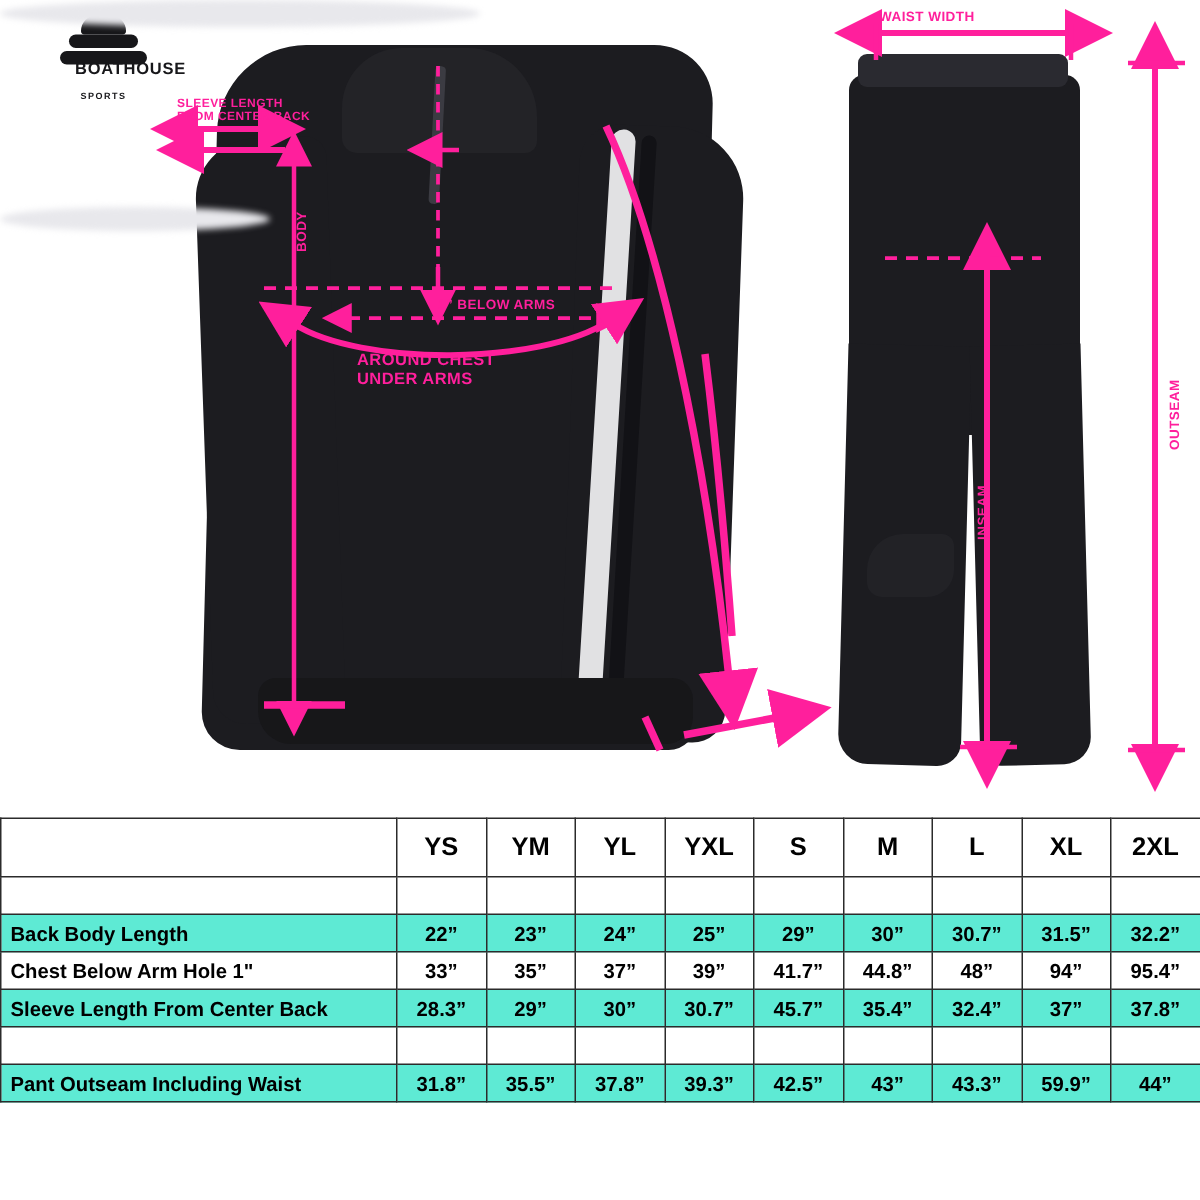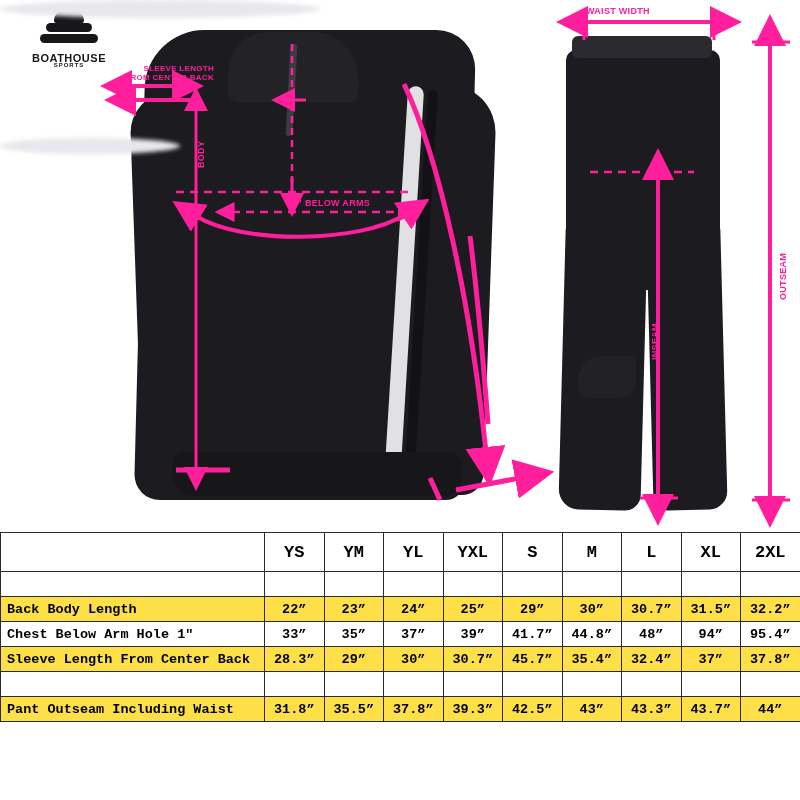--- a/index.html
+++ b/index.html
@@ -63,23 +63,23 @@
   #logo .mark .m3 {
     position: absolute;
     left: 0px; top: 24px;
     width: 58px; height: 9px;
     background: #17171a;
     border-radius: 5px;
   }
   #logo .wordmark {
     position: absolute;
     left: 0;
-    top: 44px;
+    top: 32px;
     width: 110px;
-    text-align: center;
+    text-align: right;
     font-size: 11px;
     font-weight: bold;
     letter-spacing: 0.5px;
     color: #17171a;
   }
   #logo .subwordmark {
     position: absolute;
     left: 0;
     top: 54px;
     width: 110px;
@@ -255,31 +255,31 @@
     font-weight: bold;
     font-size: 9px;
     letter-spacing: 0.3px;
     line-height: 11px;
     white-space: nowrap;
   }
   .anno-label.vert {
     transform: rotate(-90deg);
     transform-origin: left top;
   }
-  .anno-label.center { text-align: right; }
+  .anno-label.center { text-align: left; }
 
   
   #size-table {
     position: absolute;
     left: 0;
-    top: 532px;
+    top: 545px;
     width: 800px;
     border-collapse: collapse;
     table-layout: fixed;
-    font-family: Liberation Mono, monospace;
+    font-family: Liberation Sans, sans-serif;
   }
   #size-table td, #size-table th {
     border: 1px solid #2b2b2b;
     font-size: 13.5px;
     font-weight: bold;
     color: #000000;
     padding: 0;
     height: 24px;
     text-align: center;
     vertical-align: middle;
@@ -289,21 +289,21 @@
     padding-left: 6px;
     font-size: 13.5px;
   }
   #size-table thead th {
     font-size: 17px;
     height: 38px;
   }
   #size-table thead th.corner {
     background: #ffffff;
   }
-  .band-alt { background: #fde047; }
+  .band-alt { background: #5eead4; }
   .band-white { background: #ffffff; }
   .spacer-row td { height: 17px; }
 </style>
 </head>
 <body>
 
 <div id="page">
 
   <div id="illustration">
 
@@ -377,20 +377,22 @@
       <path d="M590,172 L694,172" stroke="#ff1f9c" stroke-width="2.5" stroke-dasharray="8 6" fill="none"></path>
       <path d="M640,498 L678,498" stroke="#ff1f9c" stroke-width="3" fill="none"></path>
     </svg>
 
     <div class="anno-label" style="left:586px; top:6px;">WAIST WIDTH</div>
 
     <div class="anno-label vert" style="left:196px; top:168px;">BODY</div>
 
     <div class="anno-label" style="left:292px; top:198px;text-align:center;">1” BELOW ARMS</div>
 
+    <div class="anno-label center" style="left:238px; top:234px; width:170px; font-size:11px; line-height:13px; white-space:pre-line;">AROUND CHEST
+UNDER ARMS</div>
 
     <div class="anno-label center" style="left:118px; top:64px; width:96px; font-size:8px; line-height:9px; white-space:pre-line;">SLEEVE LENGTH
 FROM CENTER BACK</div>
 
     <div class="anno-label vert" style="left:778px; top:300px; font-size:9px;">OUTSEAM</div>
 
     <div class="anno-label vert" style="left:650px; top:360px; font-size:9px;">INSEAM</div>
   </div>
 
   <table id="size-table">
@@ -480,21 +482,21 @@
 
       <tr class="band-alt">
         <td class="rowlabel">Pant Outseam Including Waist</td>
         <td>31.8”</td>
         <td>35.5”</td>
         <td>37.8”</td>
         <td>39.3”</td>
         <td>42.5”</td>
         <td>43”</td>
         <td>43.3”</td>
-        <td>43.7”</td>
+        <td>59.9”</td>
         <td>44”</td>
       </tr>
 
 
     </tbody>
   </table>
 
 </div>
 
 </body></html>

